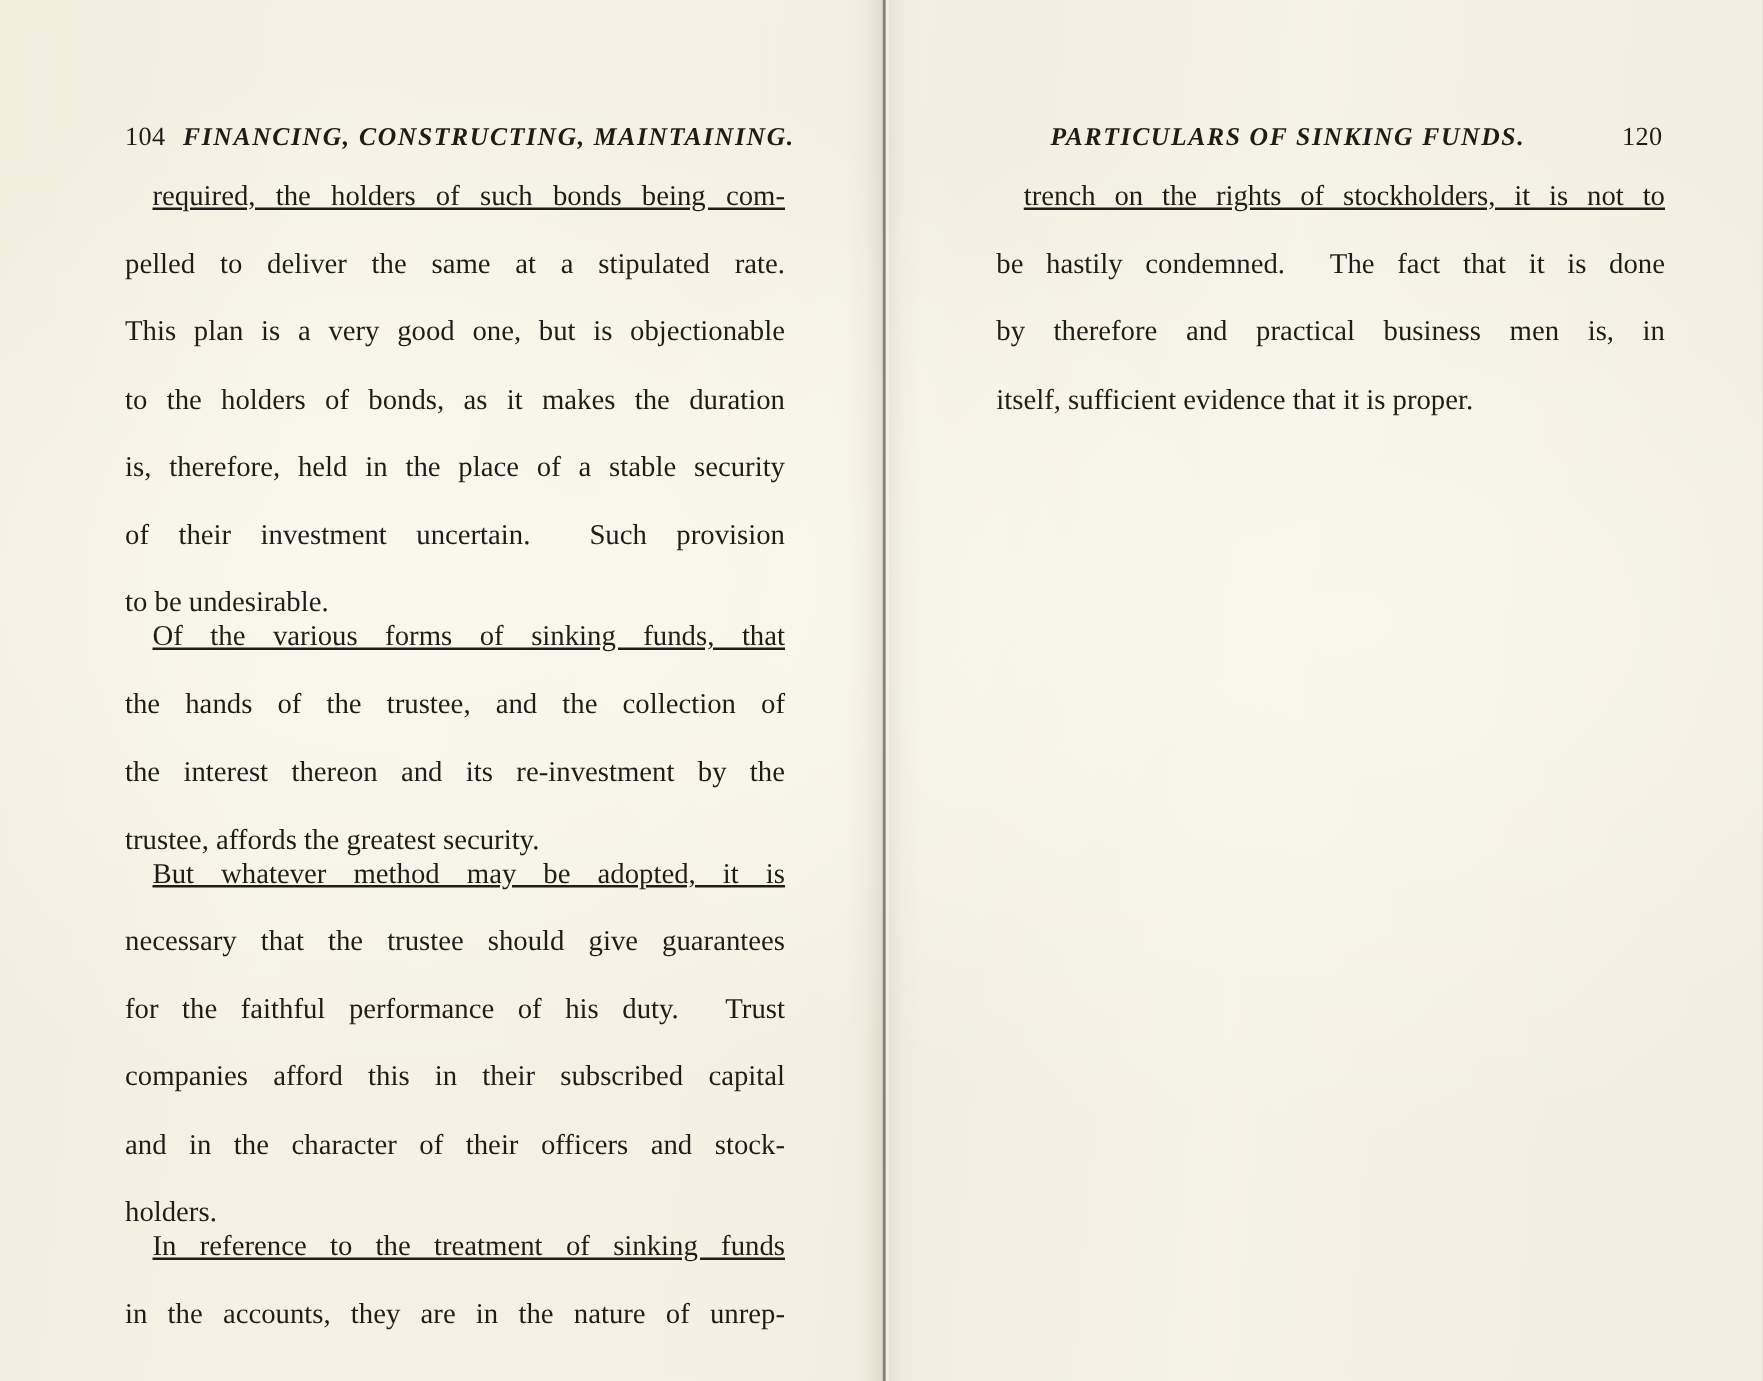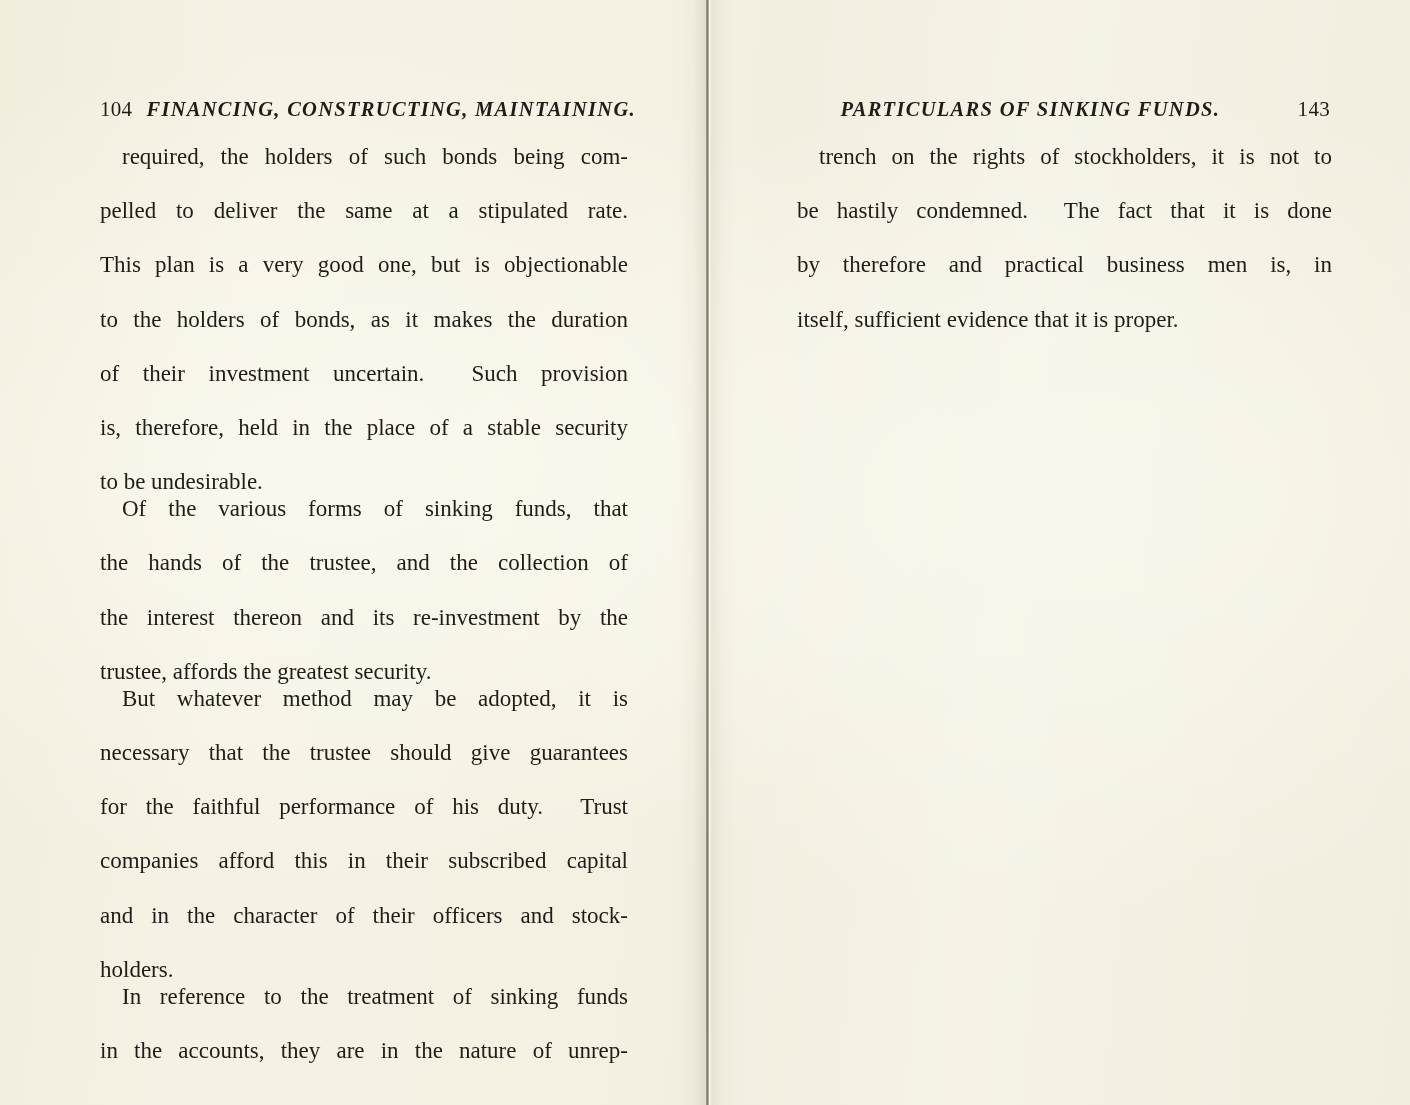--- a/index.html
+++ b/index.html
@@ -123,21 +123,21 @@
     text-align: justify;
     white-space: pre-wrap;
   }
   .ln::after {
     content: "";
     display: inline-block;
     width: 100%;
     height: 0;
   }
   .ln.flush::after { content: none; }
-  .ln.indent { text-indent: 22px; }
+  .ln.indent { text-indent: 22px; text-decoration: underline; }
 
   .para { margin: 0; }
 </style>
 </head>
 <body>
 
 <div id="book-spread" style="color: rgb(32, 29, 24);">
 
   <div id="paper-texture"></div>
 
@@ -147,22 +147,22 @@
       <span class="folio">104</span>
       <span class="head-title">FINANCING, CONSTRUCTING, MAINTAINING.</span>
     </div>
 
     <div class="textblock" id="body-left">
         <div class="para">
           <span class="ln indent">required, the holders of such bonds being com-</span>
           <span class="ln">pelled to deliver the same at a stipulated rate.</span>
           <span class="ln">This plan is a very good one, but is objectionable</span>
           <span class="ln">to the holders of bonds, as it makes the duration</span>
+          <span class="ln">is, therefore, held in the place of a stable security</span>
           <span class="ln">of their investment uncertain.  Such provision</span>
-          <span class="ln">is, therefore, held in the place of a stable security</span>
           <span class="ln flush">to be undesirable.</span>
         </div>
         <div class="para">
           <span class="ln indent">Of the various forms of sinking funds, that</span>
           <span class="ln">the hands of the trustee, and the collection of</span>
           <span class="ln">the interest thereon and its re-investment by the</span>
           <span class="ln flush">trustee, affords the greatest security.</span>
         </div>
         <div class="para">
           <span class="ln indent">But whatever method may be adopted, it is</span>
@@ -184,21 +184,21 @@
     <div class="shade-left"></div>
     <div class="shade-right"></div>
     <div class="seam"></div>
     <div class="seam-highlight"></div>
   </div>
 
   <div class="page" id="page-right">
 
     <div class="running-head" id="head-right">
       <span class="head-title">PARTICULARS OF SINKING FUNDS.</span>
-      <span class="folio">143</span>
+      <span class="folio">120</span>
     </div>
 
     <div class="textblock" id="body-right">
         <div class="para">
           <span class="ln indent">trench on the rights of stockholders, it is not to</span>
           <span class="ln">be hastily condemned.  The fact that it is done</span>
           <span class="ln">by therefore and practical business men is, in</span>
           <span class="ln flush">itself, sufficient evidence that it is proper.</span>
         </div>
       </div>

